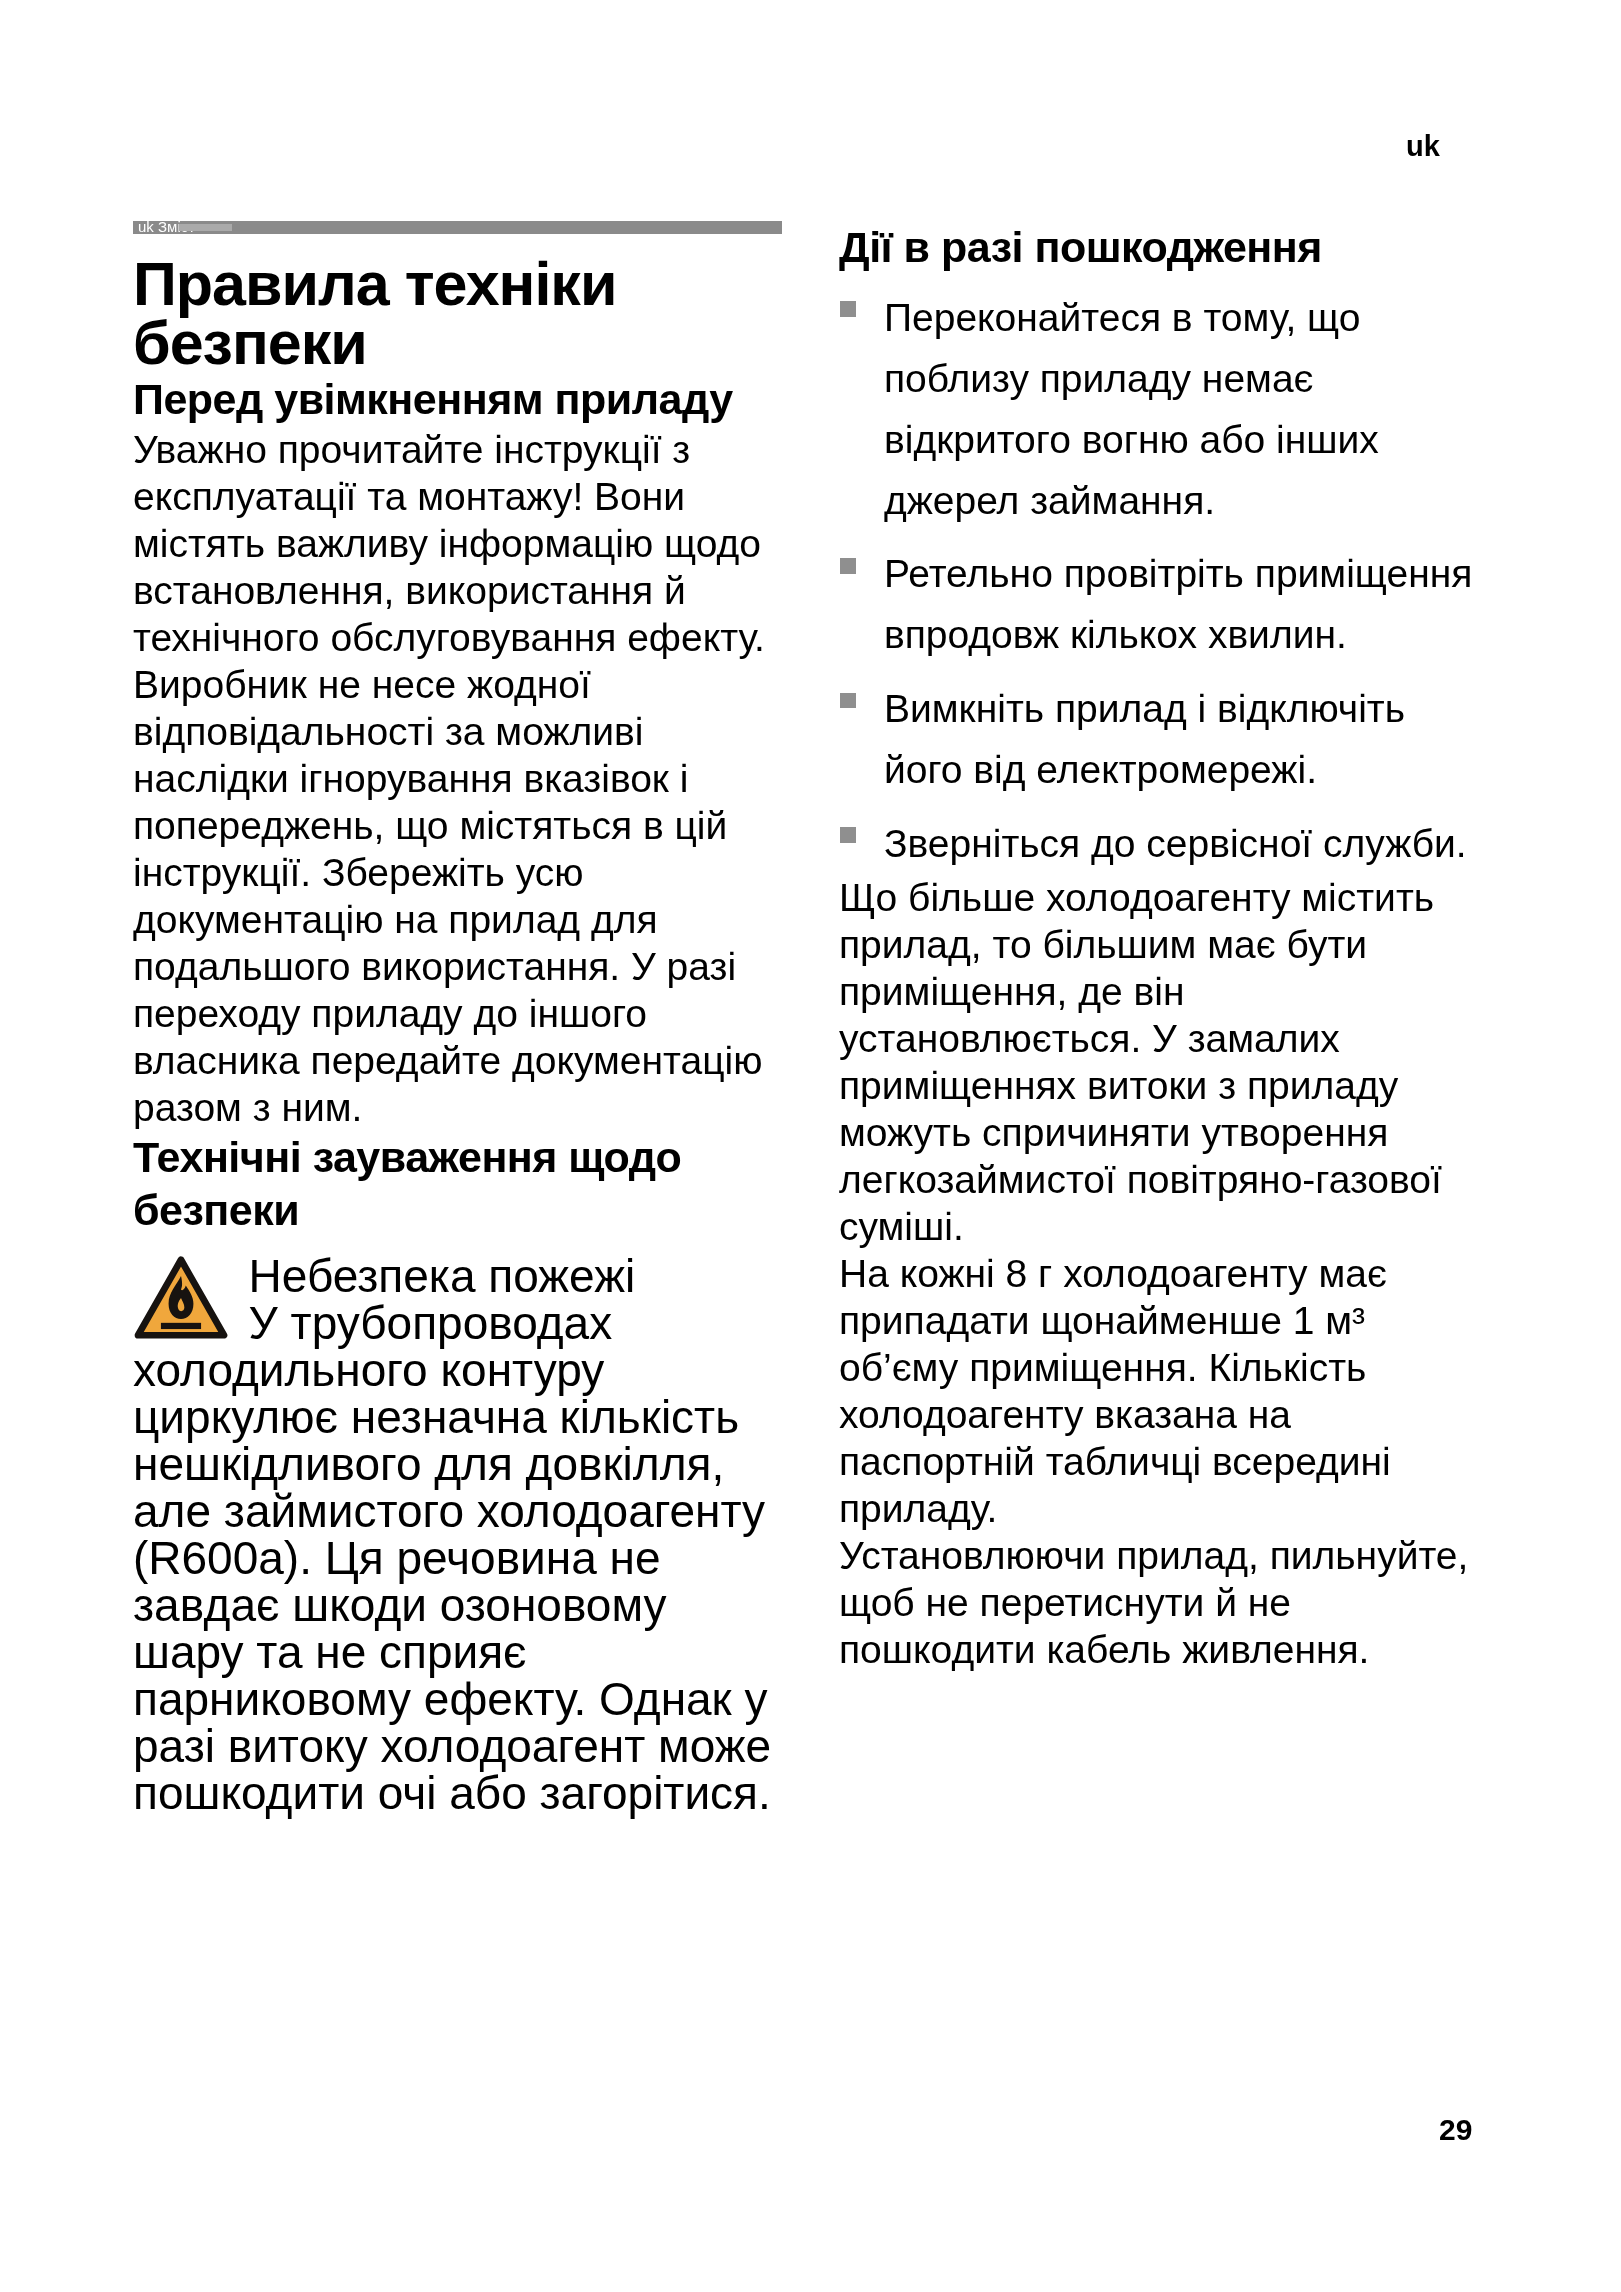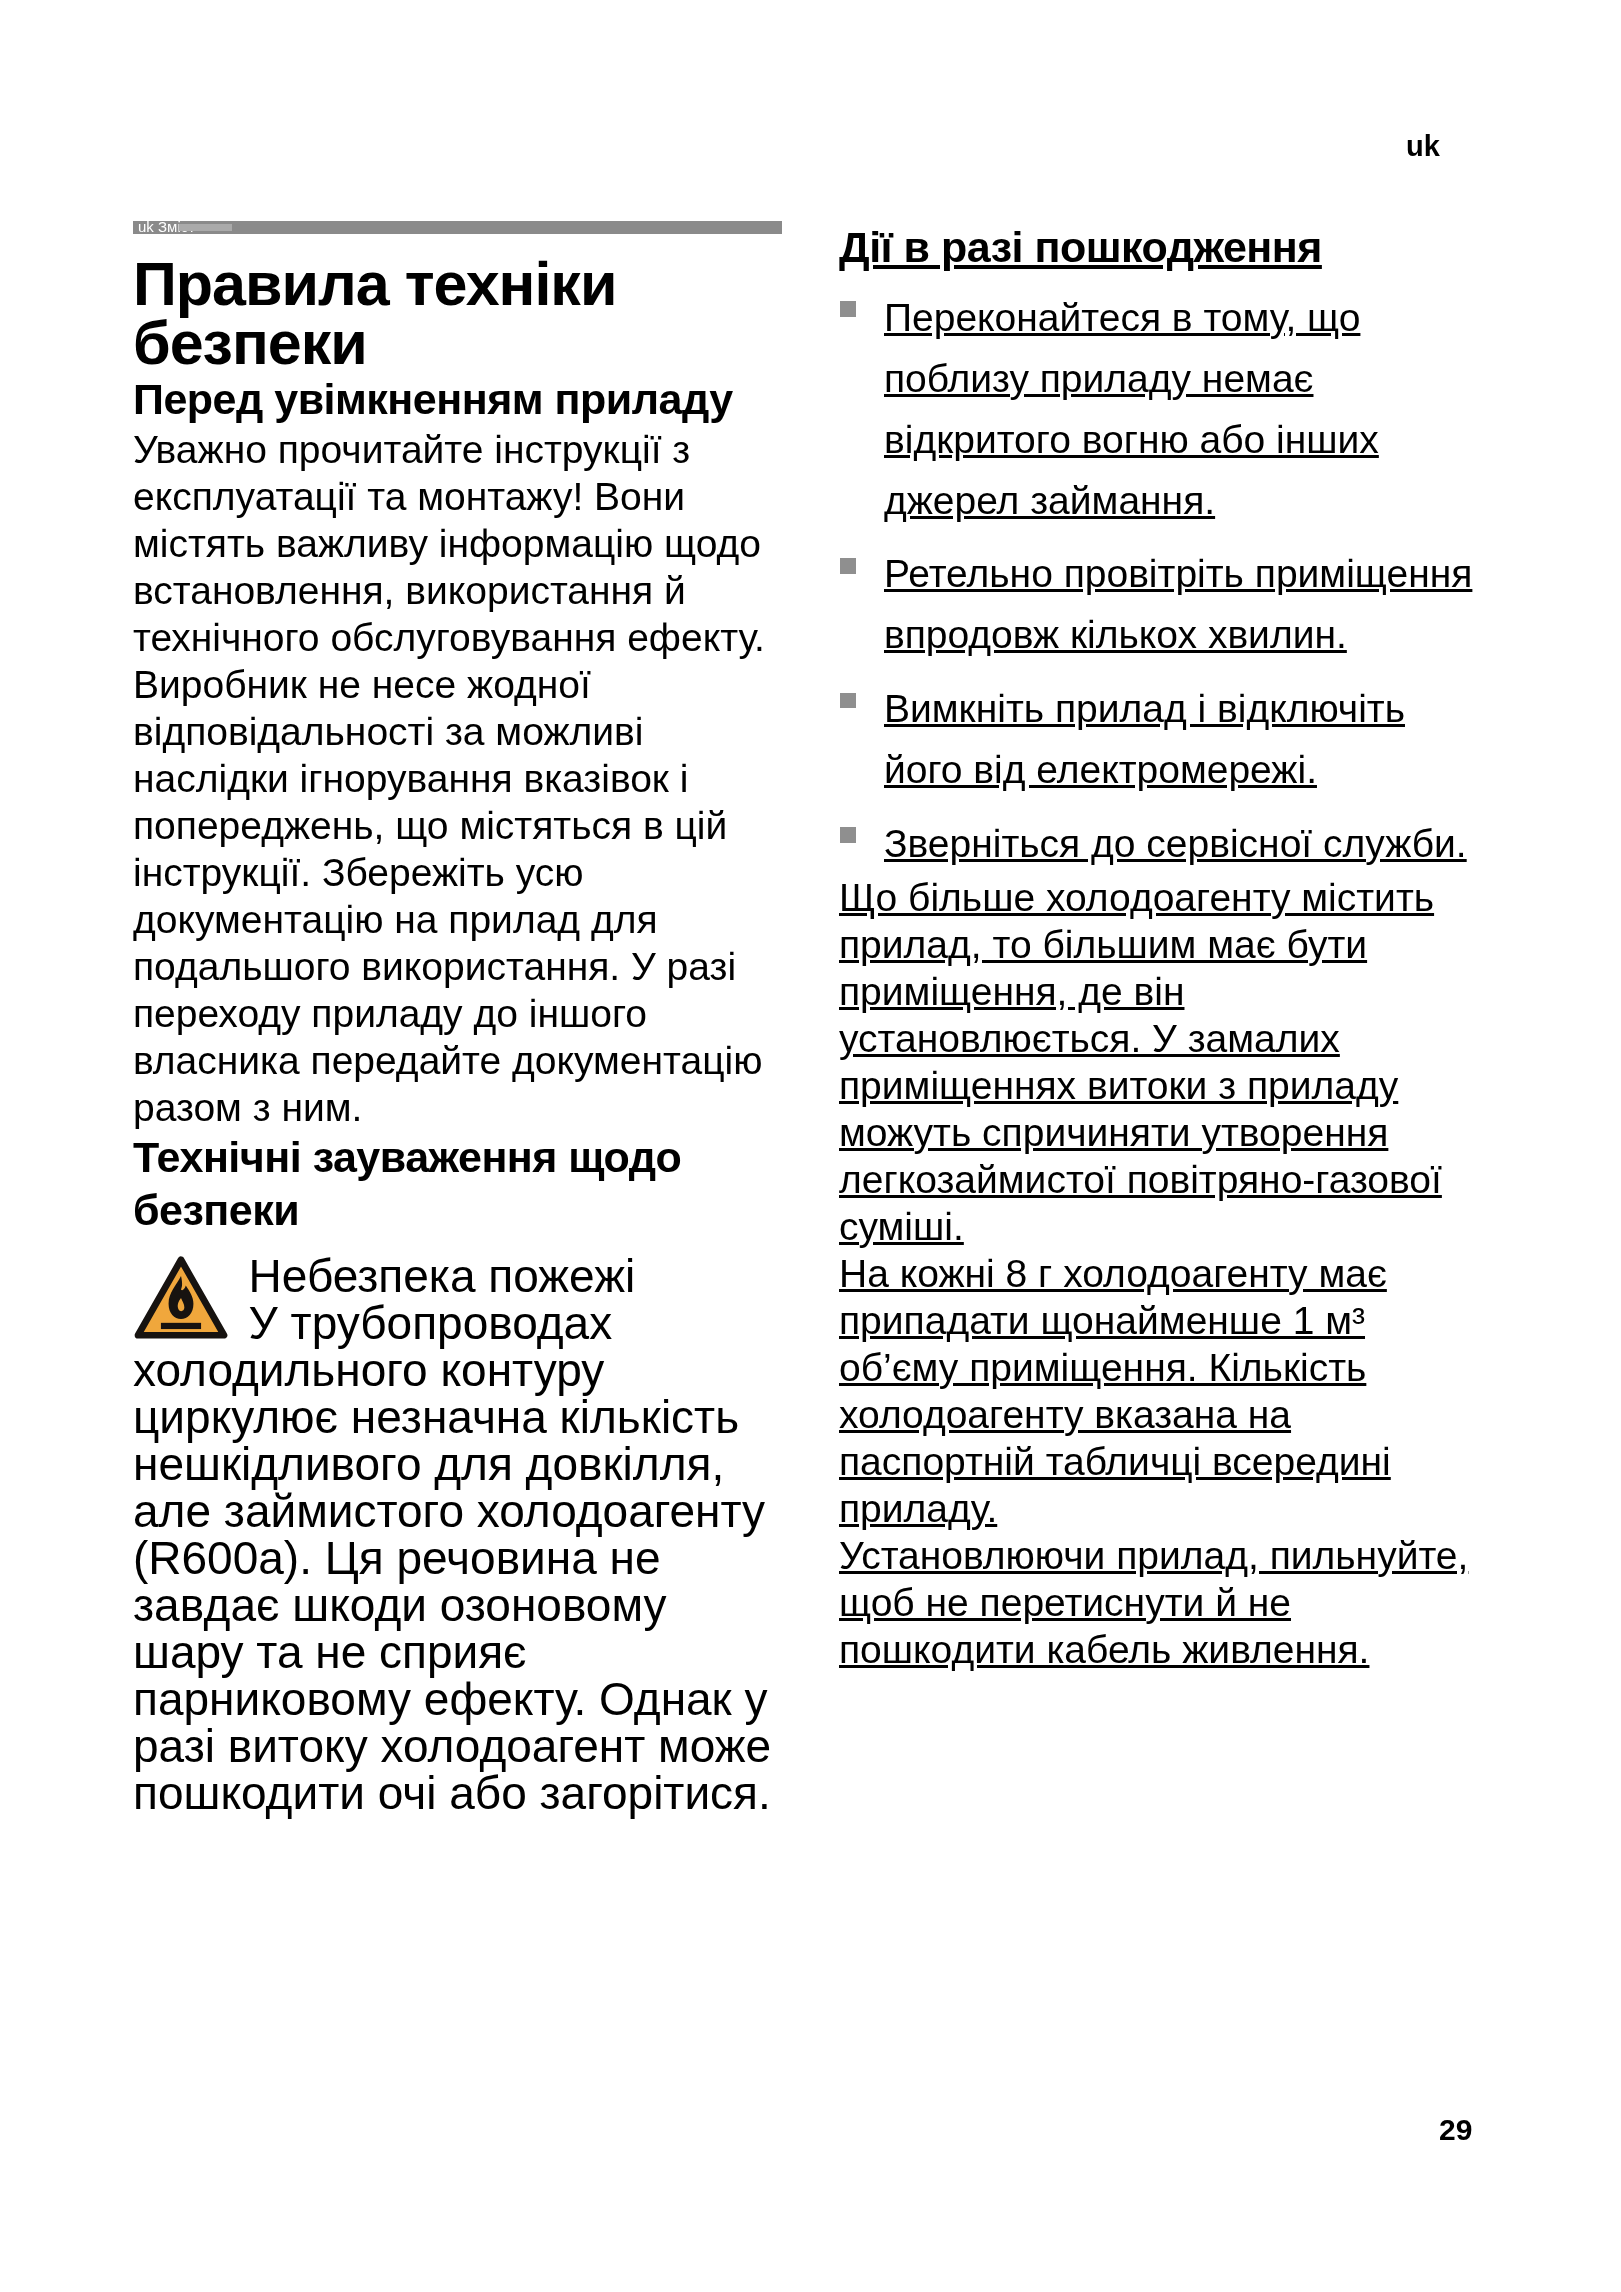--- a/index.html
+++ b/index.html
@@ -14,21 +14,21 @@
   .lang-marker {
     position: absolute; left: 1406px; top: 130px;
     font-size: 29px; font-weight: bold;
   }
   .page-number {
     position: absolute; left: 1439px; top: 2113px;
     font-size: 30px; font-weight: bold;
   }
   .col { position: absolute; top: 221px; width: 649px; }
   .col-left  { left: 133px; }
-  .col-right { left: 839px; text-decoration: underline; }
+  .col-right { left: 839px; }
 
   .header-bar {
     height: 12.7px; background: #8a8a8a; position: relative;
     overflow: hidden;
   }
   .header-bar-text {
     display: block; font-size: 15px; line-height: 12.7px;
     color: #ffffff; padding-left: 5px; white-space: nowrap;
   }
   .header-bar-smudge {

